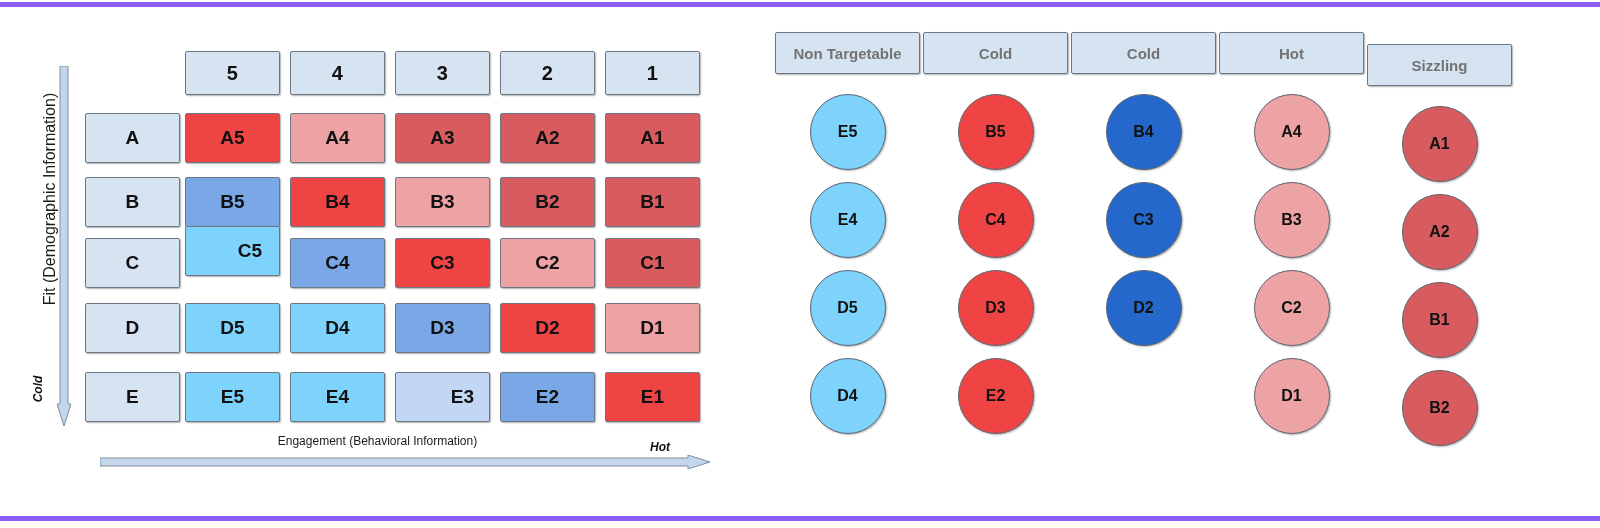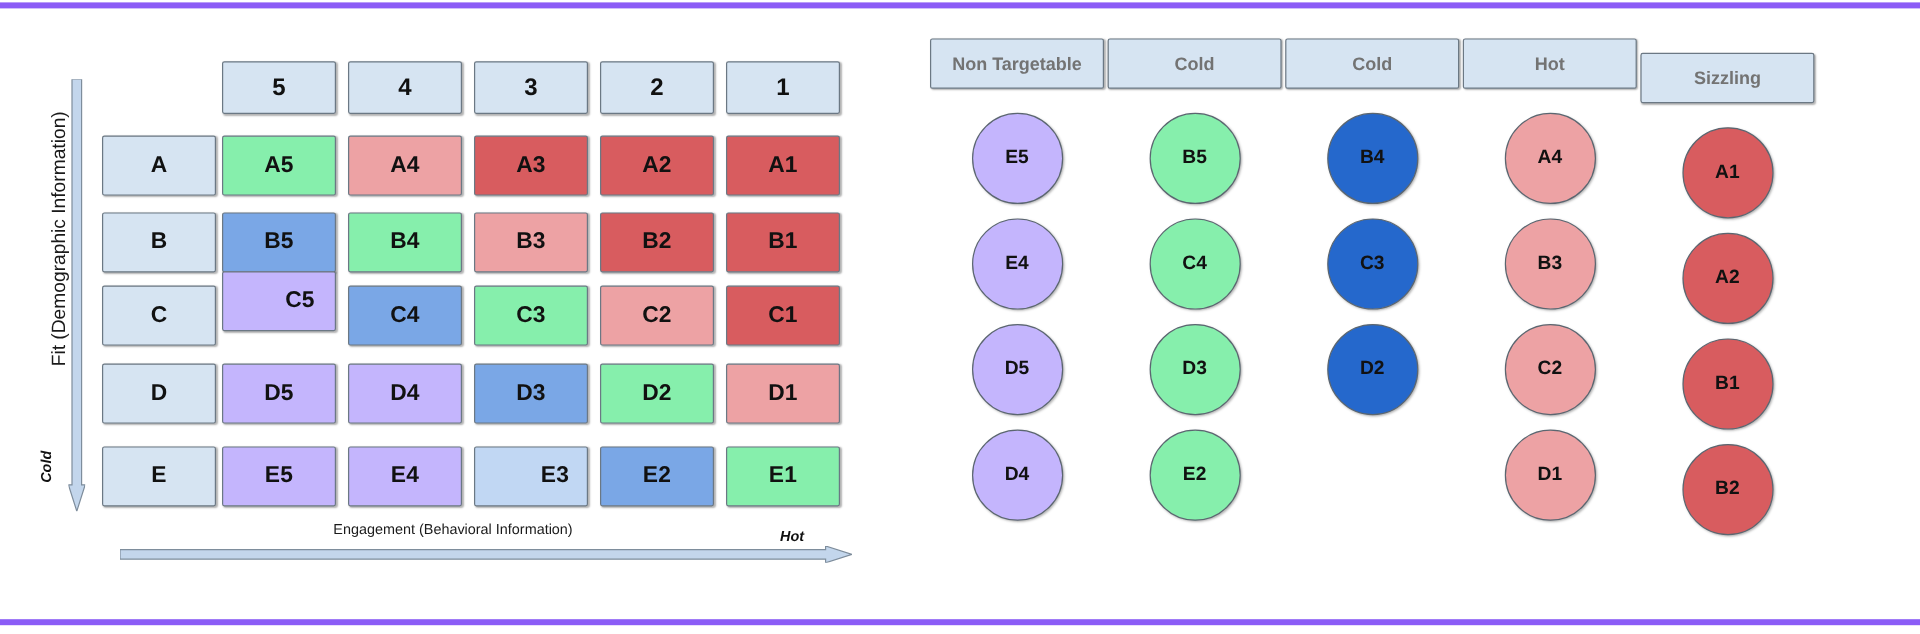--- a/index.html
+++ b/index.html
@@ -46,23 +46,23 @@
     box-shadow: 1px 1px 1.5px rgba(0,0,0,0.30);
     letter-spacing: .2px;
   }
   .col-head { width: 95px; height: 44px; font-size: 20px; }
   .row-head { width: 95px; height: 50px; }
   .grid-cell { width: 95px; height: 50px; }
 
   
   .c-head      { background: #d6e4f2; }
   .c-blue1     { background: #c1d7f3; } 
-  .c-blue2     { background: #c4b5fd; }
+  .c-blue2     { background: #7dd3fc; }
   .c-blue3     { background: #7aa7e6; }
-  .c-blue4     { background: #86efac; }
+  .c-blue4     { background: #ef4444; }
   .c-blue5     { background: #2568cc; } 
   .c-pink      { background: #eda2a4; }
   .c-red       { background: #d85c5f; }
 
   
   #y-axis-title {
     position: absolute;
     left: -80px;
     top: 190px;
     width: 260px;

